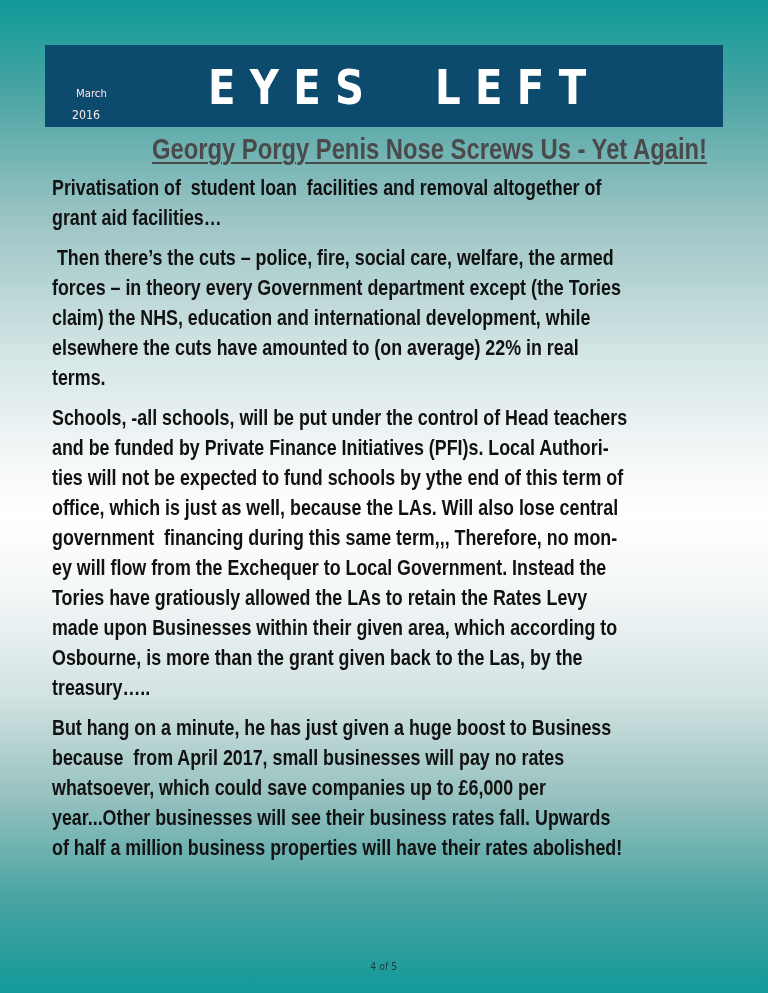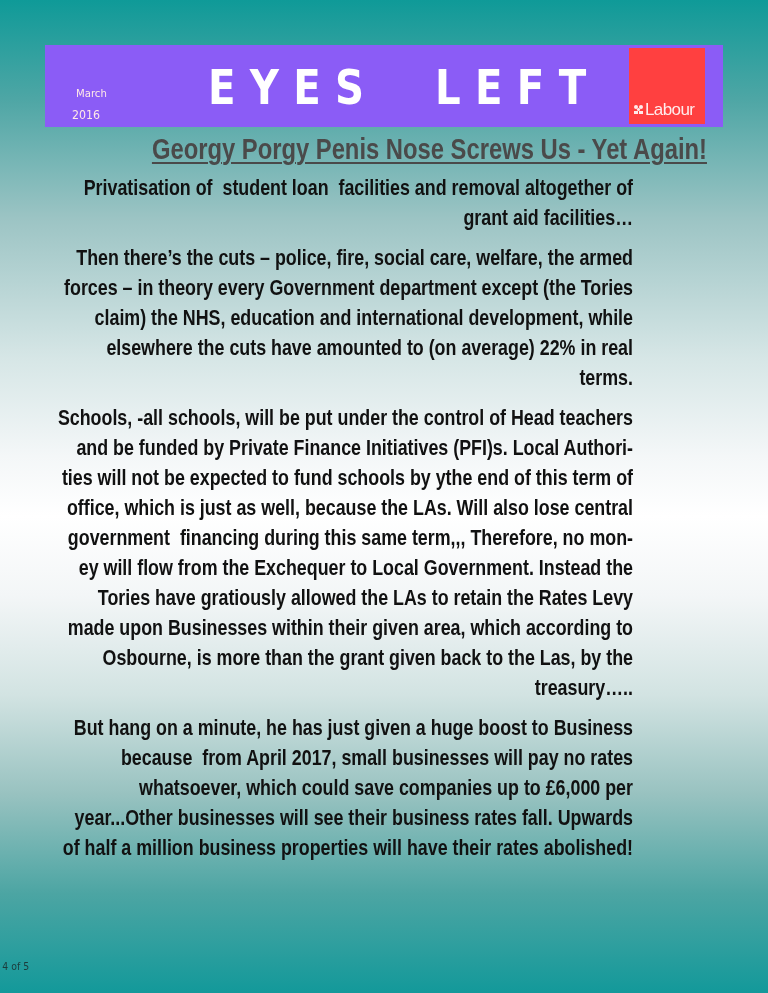--- a/index.html
+++ b/index.html
@@ -5,21 +5,21 @@
   html, body { margin: 0; padding: 0; }
   body {
     width: 768px; height: 993px; position: relative; overflow: hidden;
     background: linear-gradient(to bottom,
       #0f9a98 0%, #4ea6a5 10%, #9cc4c4 22%, #d6e6e6 36%, #f4f7f8 46%,
       #ffffff 52%, #f3f6f7 60%, #d2e3e2 70%, #98c2c0 80%, #4ca5a3 90%, #13999a 100%);
     font-family: "Liberation Sans", sans-serif;
   }
   .banner {
     position: absolute; left: 45px; top: 45px; width: 678px; height: 82px;
-    background: #8b5cf6;
+    background: #0c4a6e;
   }
   .banner .month {
     position: absolute; left: 31px; top: 42px; color: #ffe8e8;
     font-size: 11px; font-family: "DejaVu Sans", sans-serif;
     transform: scaleX(0.92); transform-origin: left;
   }
   .banner .year {
     position: absolute; left: 27px; top: 63px; color: #ffe8e8;
     font-size: 12px; font-family: "DejaVu Sans", sans-serif;
     transform: scaleX(0.92); transform-origin: left;
@@ -46,51 +46,39 @@
     position: absolute; left: 0; width: 768px; top: 133px; text-align: right;
   }
   .headline span {
     display: inline-block; color: #4a4a4a; font-weight: bold;
     font-size: 29px; text-decoration: underline; text-decoration-thickness: 2px;
     text-underline-offset: 3px;
     transform: scaleX(0.82); transform-origin: center;
     white-space: nowrap;
   }
   .body-text { position: absolute; left: 52px; top: 173px; width: 700px; }
-  .para { margin: 0 0 10px 0; text-align: right; }
+  .para { margin: 0 0 10px 0; }
   .line {
     display: block; height: 30px; line-height: 30px; white-space: pre;
     font-weight: bold; font-size: 21.5px; color: #111111;
     transform: scaleX(0.83); transform-origin: left;
   }
   .pager {
-    position: absolute; left: 0; width: 768px; top: 960px; 
+    position: absolute; left: 0; width: 768px; top: 960px; text-align: center;
     font-size: 11px; color: #1c3b3b; font-family: "DejaVu Sans", sans-serif;
   }
   .pager span { display: inline-block; transform: scaleX(0.85); }
 </style>
 </head>
 <body>
 
 <div class="banner">
   <span class="month">March</span>
   <span class="year">2016</span>
   <span class="title">EYES  LEFT</span>
-  <div class="logo">
-    <svg class="rose" viewBox="0 0 11 11">
-      <g fill="#ffecec">
-        <circle cx="3" cy="3" r="2"></circle>
-        <circle cx="8" cy="3" r="2"></circle>
-        <circle cx="5.5" cy="5.5" r="1.6"></circle>
-        <rect x="1" y="7" width="4" height="3"></rect>
-        <rect x="6" y="7" width="4" height="3"></rect>
-      </g>
-    </svg>
-    <span class="label">Labour</span>
-  </div>
 </div>
 
 <div class="headline">
   <span>Georgy Porgy Penis Nose Screws Us - Yet Again!</span>
 </div>
 
 <div class="body-text">
   <div class="para">
     <span class="line">Privatisation of  student loan  facilities and removal altogether of</span>
     <span class="line">grant aid facilities…</span>

